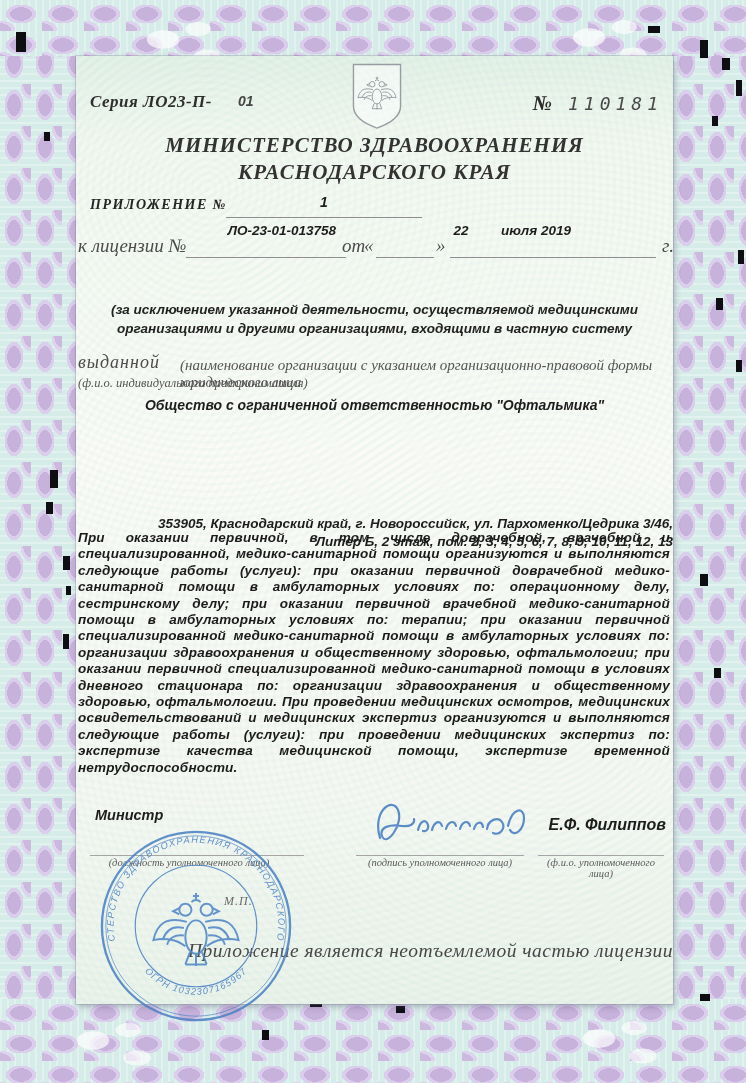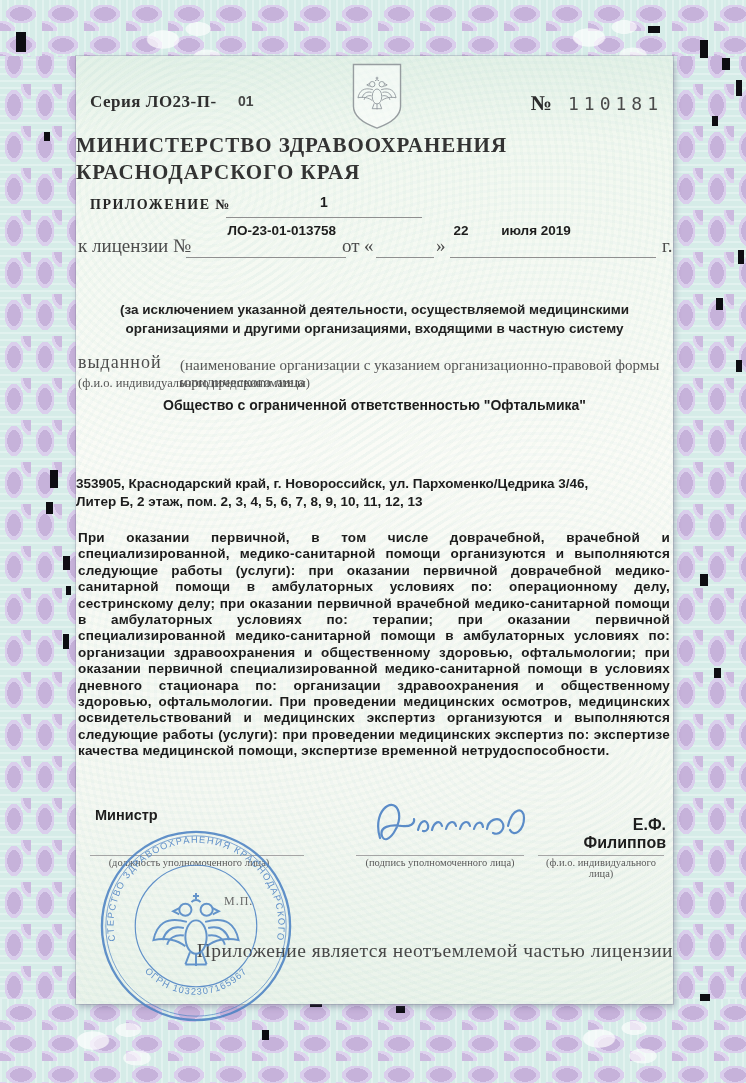--- a/index.html
+++ b/index.html
@@ -1,18 +1,18 @@
 <!DOCTYPE html>
 <html><head>
 <meta charset="utf-8">
 <style>
   html,body{margin:0;padding:0;}
   body{width:746px;height:1083px;font-family:"Liberation Sans",sans-serif;}
 
-  .frame{position:relative;width:746px;height:1083px;background:#86efac;overflow:hidden;}
+  .frame{position:relative;width:746px;height:1083px;background:#86efac;overflow:hidden;font-style:italic;}
 
   
   .strip{position:absolute;}
   .strip-h{
     background-color:#d6ece8;
     background-image:
       radial-gradient(ellipse 21px 13px at 21px 14px, #c6b2da 0 52%, #daceec 52% 72%, rgba(218,206,236,0) 73%),
       radial-gradient(ellipse 21px 13px at 0px 30px, #cbb9de 0 52%, #ded3ee 52% 72%, rgba(222,211,238,0) 73%),
       repeating-linear-gradient(90deg, rgba(255,255,255,.30) 0 2px, rgba(0,0,0,0) 2px 7px);
     background-size:42px 31px,42px 31px,auto;
@@ -54,21 +54,21 @@
   .ink{font-family:"Liberation Sans",sans-serif;font-weight:bold;color:#1d1d1d;}
   .bline{position:absolute;height:1px;border-bottom:1px solid #8f8f8f;}
 
   .series-label{left:14px;top:36px;font-size:17px;font-weight:700;color:#2e2e2e;letter-spacing:.5px;}
   .series-value{left:162px;top:37px;font-size:14px;color:#454545;font-weight:bold;}
   .shield-svg{left:272px;top:5px;}
   .doc-no{right:10px;top:35px;display:flex;align-items:baseline;gap:16px;}
   .doc-no .nosign{font-family:"Liberation Serif",serif;font-size:21px;font-weight:700;color:#2b2b2b;}
   .doc-no .digits{font-family:"DejaVu Sans Mono",monospace;font-size:18px;letter-spacing:5px;color:#4a4a4a;}
 
-  .ministry{left:0;top:76px;width:100%;text-align:left;font-family:"Liberation Serif",serif;
+  .ministry{left:0;top:76px;width:100%;text-align:center;font-family:"Liberation Serif",serif;
     font-size:21px;font-weight:700;letter-spacing:1px;color:#333;line-height:27px;}
 
   .annex-label{left:14px;top:141px;font-family:"Liberation Serif",serif;font-size:14px;font-weight:700;
     letter-spacing:1.5px;color:#262626;}
   .annex-value{left:150px;top:138px;width:196px;text-align:center;font-size:14px;}
 
   .lic-prefix{left:2px;top:179px;font-size:19px;}
   .lic-ot{left:266px;top:179px;font-size:19px;}
   .lic-q1{left:288px;top:179px;font-size:19px;}
   .lic-q2{left:360px;top:179px;font-size:19px;}
@@ -79,21 +79,21 @@
 
   .intro{left:2px;top:205px;font-size:20px;}
   .act-title{left:0;top:226px;width:100%;text-align:center;font-size:14.5px;}
   .act-note{left:0;top:245px;width:100%;text-align:center;font-size:13.5px;font-weight:bold;color:#222;line-height:18.5px;}
 
   .issued-label{left:2px;top:296px;font-size:18px;letter-spacing:1px;}
   .issued-note1{left:104px;top:301px;width:488px;font-size:15px;color:#555;}
   .issued-note2{left:2px;top:320px;font-size:12.5px;color:#555;}
 
   .org-name{left:0;top:341px;width:100%;text-align:center;font-size:14px;}
-  .addr{left:0;width:100%;text-align:left;font-size:13.5px;line-height:18px;}
+  .addr{left:0;width:100%;text-align:right;font-size:13.5px;line-height:18px;margin-top:40px;}
   .addr1{top:419px;}
   .addr2{top:437px;}
 
   .works-par{left:2px;top:474px;width:592px;font-size:13.5px;line-height:16.4px;
     text-align:justify;letter-spacing:.2px;color:#1b1b1b;font-weight:bold;}
 
   .minister{left:19px;top:751px;font-size:14.5px;}
   .sig-name{left:470px;top:760px;width:120px;text-align:right;font-size:16px;}
   .signature-svg{left:276px;top:730px;}
 
@@ -217,21 +217,21 @@
                M108,43 C110,36 116,33 118,40 M122,43 C124,36 130,34 131,41
                M135,43 C136,34 146,30 150,36 C154,42 148,50 141,47
                M156,40 C160,22 172,20 172,32 C172,44 162,52 158,44" fill="none" stroke="#5b8cc8" stroke-width="2.2" stroke-linecap="round"></path>
     </svg>
 
     <div class="bline" style="left:14px;top:798px;width:214px;border-color:#a5a5a5;"></div>
     <div class="bline" style="left:280px;top:798px;width:168px;border-color:#a5a5a5;"></div>
     <div class="bline" style="left:462px;top:798px;width:126px;border-color:#a5a5a5;"></div>
     <div class="cap cap-a">(должность уполномоченного лица)</div>
     <div class="cap cap-b">(подпись уполномоченного лица)</div>
-    <div class="cap cap-c">(ф.и.о. индивидуального лица)</div>
+    <div class="cap cap-c">(ф.и.о. уполномоченного лица)</div>
 
     <div class="abs serif mp-mark">М.П.</div>
 
     <div class="abs serif footer-line">Приложение является неотъемлемой частью лицензии</div>
 
     <svg class="abs seal-svg" width="196" height="196" viewBox="0 0 200 200">
       <circle cx="100" cy="100" r="96" fill="none" stroke="#4d83c4" stroke-width="2.4"></circle>
       <circle cx="100" cy="100" r="92" fill="none" stroke="#4d83c4" stroke-width="0.8"></circle>
       <circle cx="100" cy="100" r="62" fill="none" stroke="#4d83c4" stroke-width="1.2"></circle>
       <defs>

